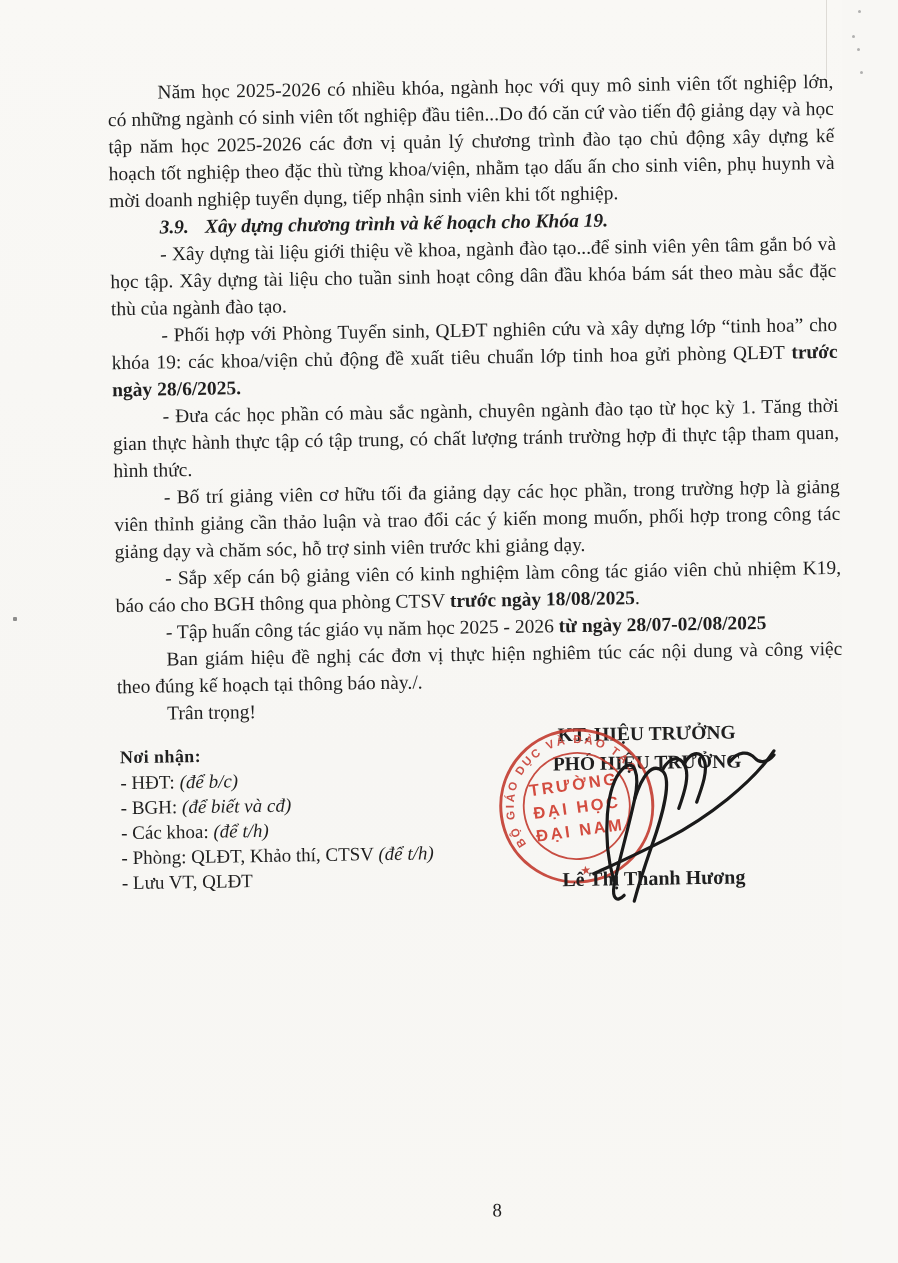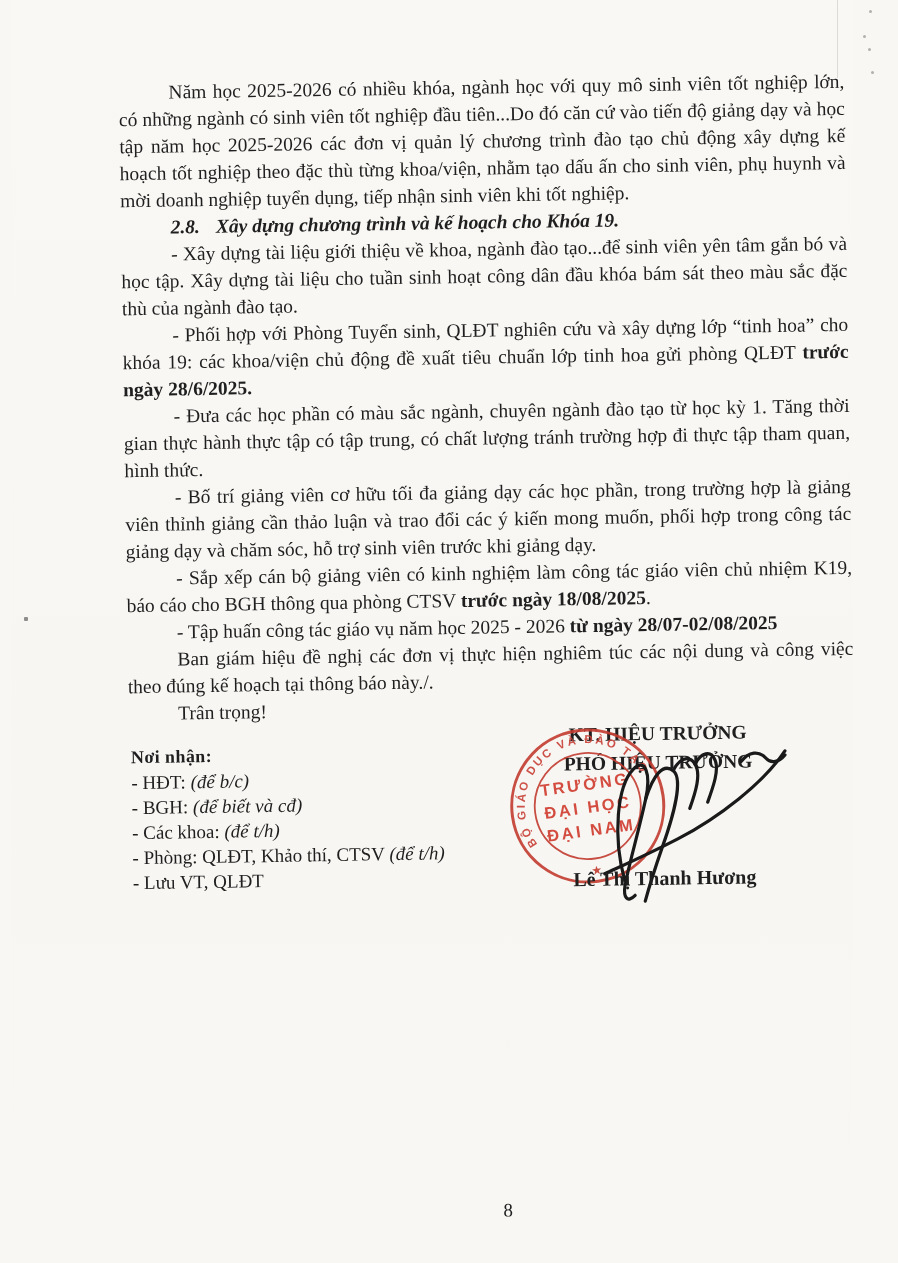--- a/index.html
+++ b/index.html
@@ -5,21 +5,21 @@
   html, body { margin: 0; padding: 0; }
   body {
     width: 898px; height: 1263px;
     background: #f8f7f4;
     font-family: "Liberation Serif", serif;
     color: #1f1f1f;
     overflow: hidden;
     position: relative;
   }
   .page {
-    position: absolute; left: 11px; top: 0;
+    position: absolute; left: 0; top: 0;
     width: 842px; height: 1263px;
     background: linear-gradient(180deg, #f9f8f5 0%, #f7f6f3 60%, #f8f7f3 100%);
   }
   .sheet {
     position: absolute; left: 0; top: 0;
     width: 898px; height: 1263px;
     transform: rotate(-0.9deg);
   }
   .main-text {
     position: absolute; left: 116px; top: 74px; width: 726px;
@@ -66,21 +66,21 @@
 </style>
 </head>
 <body>
 
 <div class="page">
   <div class="sheet">
 
     <div class="main-text">
       <p>Năm học 2025-2026 có nhiều khóa, ngành học với quy mô sinh viên tốt nghiệp lớn, có những ngành có sinh viên tốt nghiệp đầu tiên...Do đó căn cứ vào tiến độ giảng dạy và học tập năm học 2025-2026 các đơn vị quản lý chương trình đào tạo chủ động xây dựng kế hoạch tốt nghiệp theo đặc thù từng khoa/viện, nhằm tạo dấu ấn cho sinh viên, phụ huynh và mời doanh nghiệp tuyển dụng, tiếp nhận sinh viên khi tốt nghiệp.</p>
 
-      <p class="section-heading"><span class="section-num">2.8.</span><span>Xây dựng chương trình và kế hoạch cho Khóa 19.</span></p>
+      <p class="section-heading"><span class="section-num">3.9.</span><span>Xây dựng chương trình và kế hoạch cho Khóa 19.</span></p>
 
       <p>- Xây dựng tài liệu giới thiệu về khoa, ngành đào tạo...để sinh viên yên tâm gắn bó và học tập. Xây dựng tài liệu cho tuần sinh hoạt công dân đầu khóa bám sát theo màu sắc đặc thù của ngành đào tạo.</p>
 
       <p><span>- Phối hợp với Phòng Tuyển sinh, QLĐT nghiên cứu và xây dựng lớp “tinh hoa” cho khóa 19: các khoa/viện chủ động đề xuất tiêu chuẩn lớp tinh hoa gửi phòng QLĐT </span><b>trước ngày 28/6/2025.</b></p>
 
       <p>- Đưa các học phần có màu sắc ngành, chuyên ngành đào tạo từ học kỳ 1. Tăng thời gian thực hành thực tập có tập trung, có chất lượng tránh trường hợp đi thực tập tham quan, hình thức.</p>
 
       <p>- Bố trí giảng viên cơ hữu tối đa giảng dạy các học phần, trong trường hợp là giảng viên thỉnh giảng cần thảo luận và trao đổi các ý kiến mong muốn, phối hợp trong công tác giảng dạy và chăm sóc, hỗ trợ sinh viên trước khi giảng dạy.</p>
 
       <p><span>- Sắp xếp cán bộ giảng viên có kinh nghiệm làm công tác giáo viên chủ nhiệm K19, báo cáo cho BGH thông qua phòng CTSV </span><b>trước ngày 18/08/2025</b><span>.</span></p>

